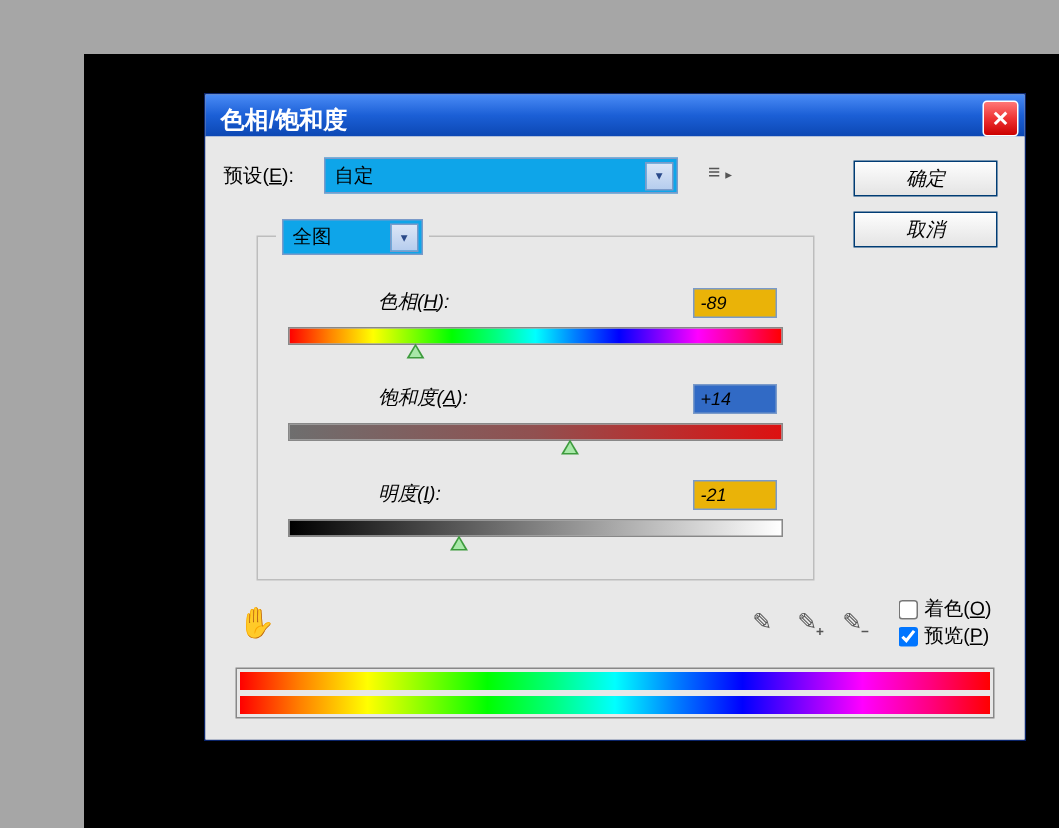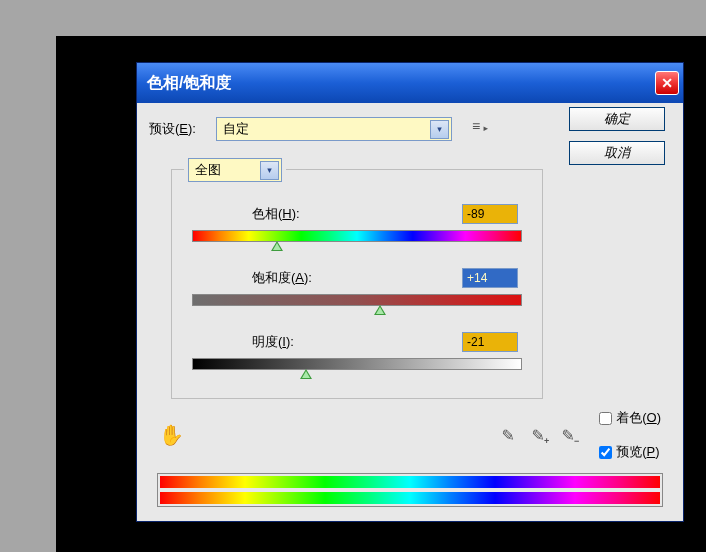--- a/index.html
+++ b/index.html
@@ -25,23 +25,23 @@
     position: absolute;
     left: 136px;
     top: 62px;
     width: 546px;
     background: #e8e8e8;
     border: 1px solid #0a246a;
     box-shadow: 2px 2px 6px rgba(0,0,0,0.3);
   }
   .titlebar {
     background: linear-gradient(to bottom, #4a8bf5 0%, #1b5fd6 50%, #0c47b3 100%);
-    height: 40px;
-    display: flex;
-    align-items: center;
+    height: 28px;
+    display: flex;
+    align-items: flex-end;
     padding: 0 4px 0 10px;
     color: #fff;
     font-size: 16px;
     font-weight: bold;
     justify-content: space-between;
   }
   .close-btn {
     width: 22px;
     height: 22px;
     background: linear-gradient(to bottom, #f77 0%, #e33 50%, #c00 100%);
@@ -66,21 +66,21 @@
     margin-bottom: 28px;
   }
   .preset-label { 
     font-size: 13px; 
   }
   .preset-label u { text-decoration: underline; }
   .dropdown {
     flex: 0 0 auto;
     width: 226px;
     height: 22px;
-    background: #fef9c3;
+    background: #0ea5e9;
     border: 1px solid #7a9ac9;
     display: flex;
     align-items: center;
     justify-content: space-between;
     padding: 0 2px 0 6px;
     font-size: 13px;
   }
   .dropdown .dd-btn {
     width: 17px;
     height: 17px;
@@ -137,41 +137,42 @@
     position: absolute;
     top: -12px;
     left: 12px;
     background:#e8e8e8;
     padding:0 4px;
   }
   .group-tab .dropdown{ width: 84px; }
   .slider-block { margin-bottom: 26px; }
   .slider-head {
     display:flex;
-    align-items:center;
+    align-items:flex-start;
     margin: 0 0 6px 0;
     padding: 0 6px 0 62px;
     font-size:13px;
+    font-style:italic;
   }
   .slider-head .lbl { flex:0 0 auto; }
   .slider-head .lbl u{text-decoration:underline;}
   .valbox {
     width: 46px;
     height: 18px;
     border:1px solid #7a9ac9;
     background:#eab308;
     font-size:12px;
     padding: 0 4px;
     text-align:left;
     display:flex;align-items:center;
     margin-left:auto;
   }
   .valbox.selected{
     background:#316ac5;
-    color:#fef9c3;
+    color:#000000;
   }
   .track {
     height: 10px;
     position: relative;
     margin: 0 2px;
   }
   .track.hue{
     background: linear-gradient(to right,
       red 0%, #ff8000 8%, yellow 17%, #80ff00 25%, lime 33%,
       #00ff80 42%, cyan 50%, #0080ff 58%, blue 67%, #8000ff 75%,
@@ -230,21 +231,21 @@
   }
   .eyedropper .plus,.eyedropper .minus{
     position:absolute;
     font-size:9px;
     right:-2px;bottom:-2px;
     font-weight:bold;
   }
   .checkboxes{
     display:flex;
     flex-direction:column;
-    gap:16px;
+    gap:0;
     font-size:13px;
   }
   .checkboxes label{display:flex;align-items:center;gap:4px;}
   .checkboxes input{margin:0;width:13px;height:13px;}
   .checkboxes u{text-decoration:underline;}
   .spectrum-bars{
     margin: 0 8px 0 8px;
     border:1px solid #888;
     padding:2px;
     background:#e8e8e8;

